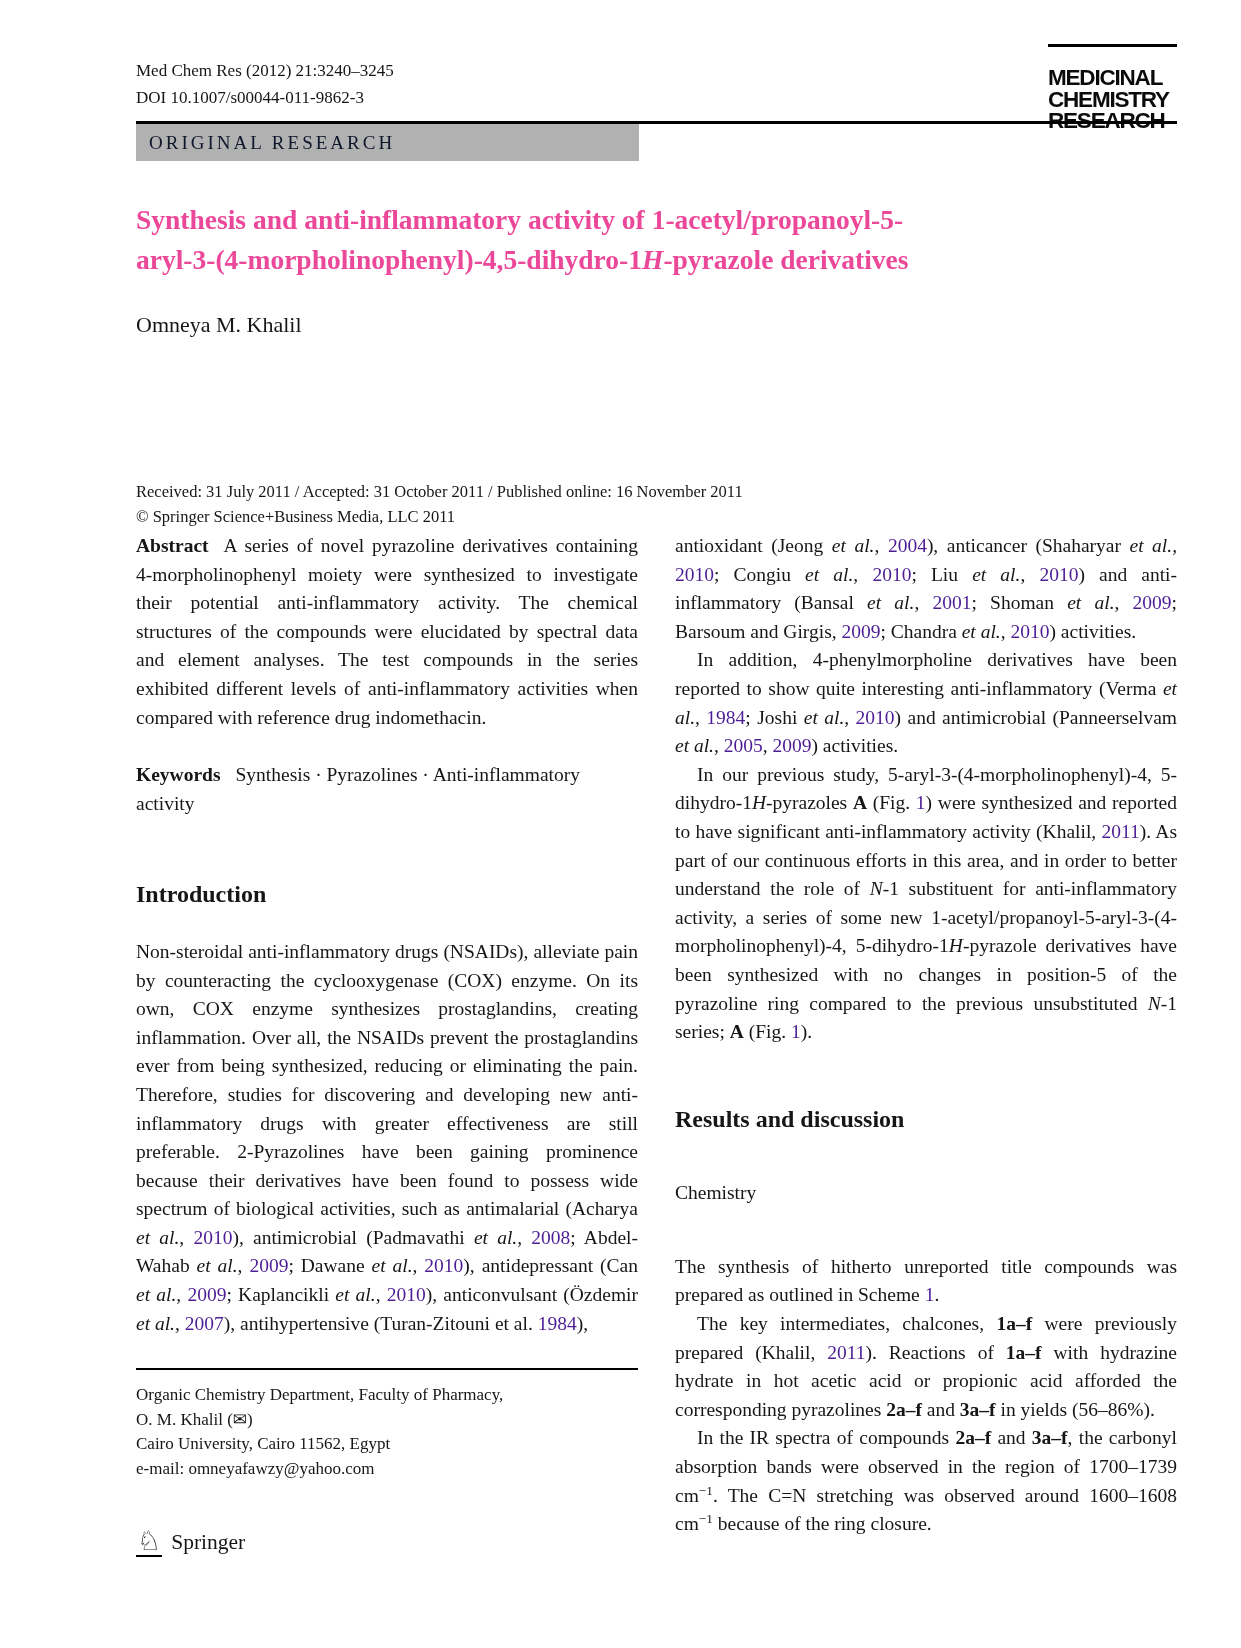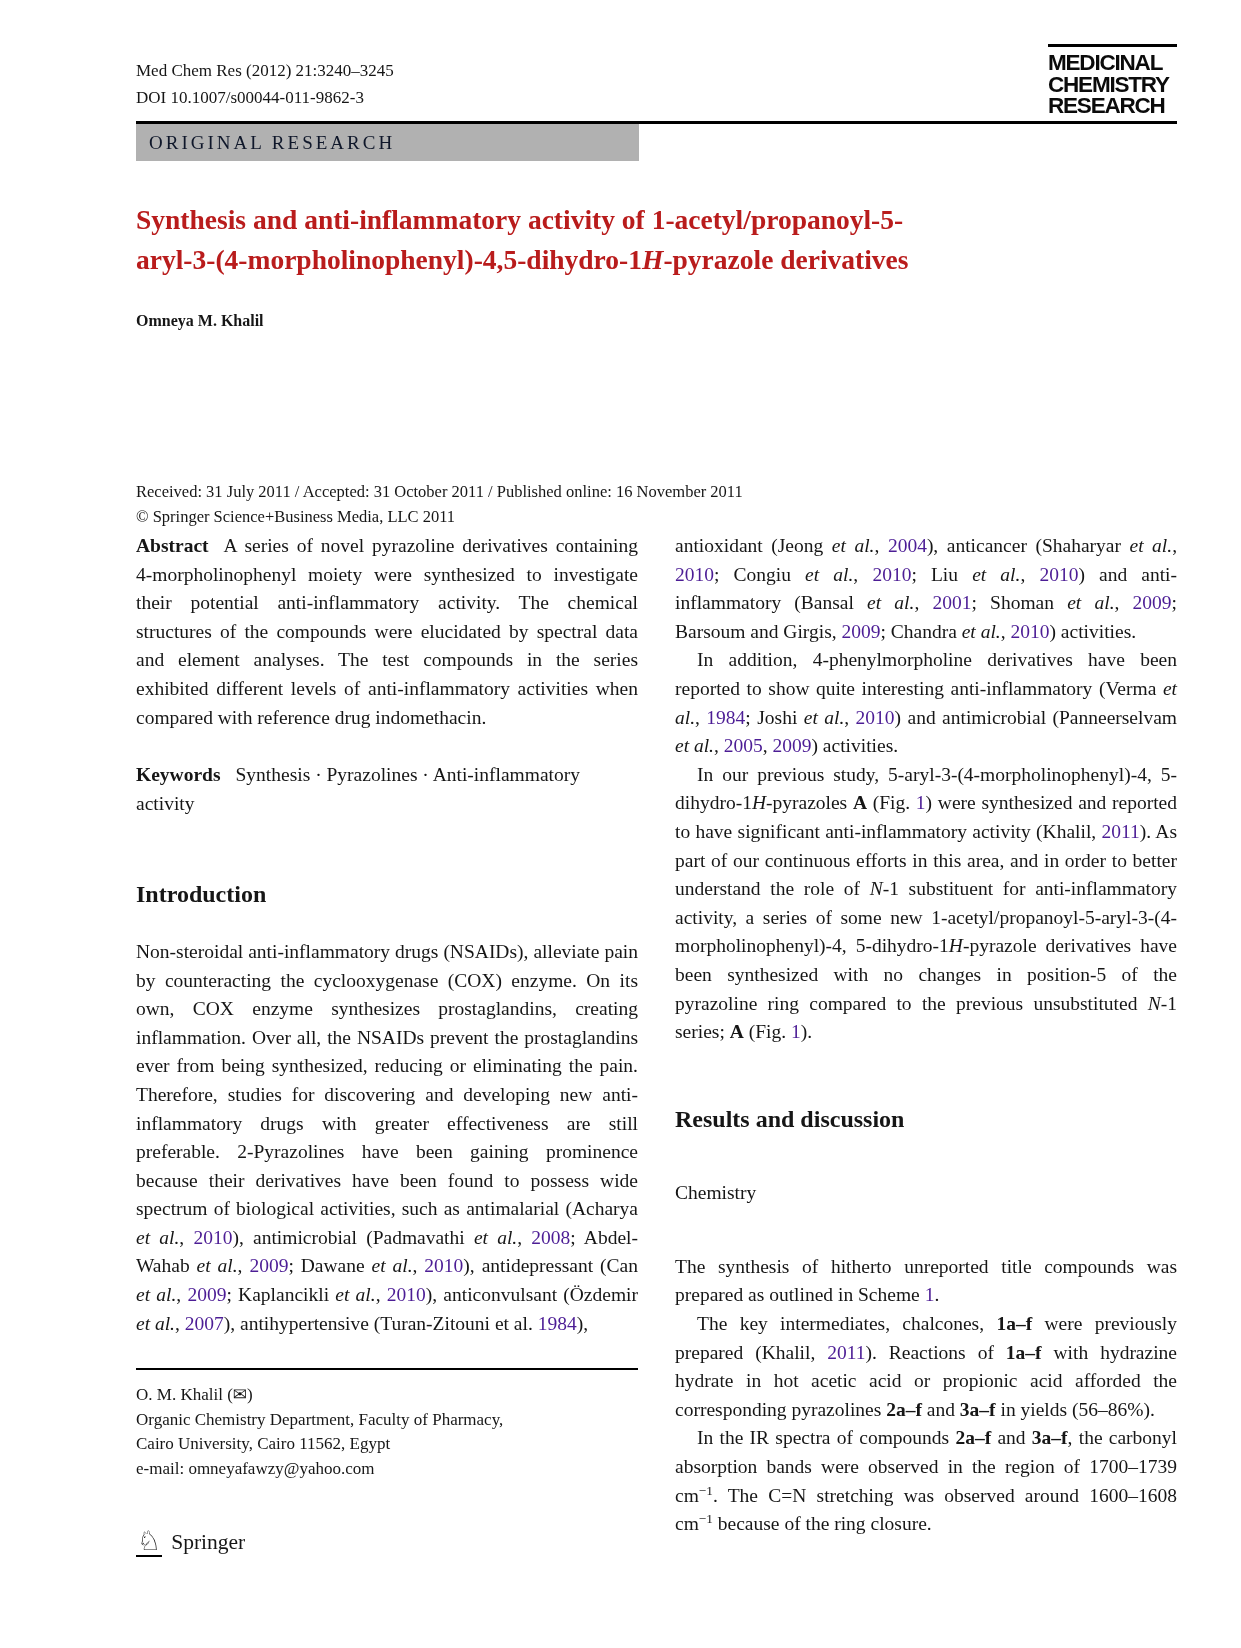--- a/index.html
+++ b/index.html
@@ -1,31 +1,31 @@
 <!DOCTYPE html>
 <html><head>
 <meta charset="utf-8">
 <style>
   html,body{margin:0;padding:0;background:#ffffff;}
   .page{position:relative;width:1241px;height:1648px;background:#ffffff;overflow:hidden;
         font-family:"Liberation Serif", serif;color:#161616;margin-left:36px;}
   
   .hdr-cite{position:absolute;left:100px;top:57px;font-size:17px;line-height:27px;}
   .hdr-doi{position:absolute;left:100px;top:84px;font-size:17px;line-height:27px;}
-  .logo{position:absolute;left:1012px;top:44px;width:129px;border-top:3px solid #000;padding-top:5px;}
+  .logo{position:absolute;left:1012px;top:44px;width:129px;border-top:3px solid #000;padding-top:20px;}
   .logo div{font-family:"Liberation Sans", sans-serif;font-weight:bold;font-size:22.5px;
             line-height:21.5px;letter-spacing:-1.2px;color:#0b0b0b;}
   .rule-thick{position:absolute;left:100px;top:121px;width:1041px;height:3px;background:#000;}
   .banner{position:absolute;left:100px;top:124px;width:490px;height:37px;background:#b1b1b1;
           font-size:19px;letter-spacing:3px;line-height:38px;padding-left:13px;color:#0f172a;}
   
   .title{position:absolute;left:100px;top:200px;width:1041px;font-size:27.5px;font-weight:bold;
-         line-height:40px;color:#b91c1c;}
+         line-height:40px;color:#ec4899;}
   .title .tline{white-space:nowrap;}
-  .author{position:absolute;left:100px;top:312px;font-size:16px;font-weight:bold;}
+  .author{position:absolute;left:100px;top:312px;font-size:22px;font-weight:normal;}
   .received{position:absolute;left:100px;top:479px;font-size:16.5px;line-height:25px;}
   
   .cols{position:absolute;left:100px;top:532px;width:1041px;display:flex;gap:37px;}
   .col{width:502px;font-size:19.5px;line-height:28.6px;text-align:justify;}
   .col p{margin:0;}
   .p-indent{text-indent:22px;}
   .kw{ text-align:left; margin-top:29px !important;}
   .sec-head{font-weight:bold;font-size:24px;text-align:left;}
   .intro-head{margin-top:62px !important;}
   .intro-para{margin-top:29px !important;}
@@ -75,22 +75,22 @@
   </div>
 
   <div class="cols">
 
     <div class="col">
       <p><span class="rb rgap">Abstract</span><span>A series of novel pyrazoline derivatives containing 4-morpholinophenyl moiety were synthesized to investigate their potential anti-inflammatory activity. The chemical structures of the compounds were elucidated by spectral data and element analyses. The test compounds in the series exhibited different levels of anti-inflammatory activities when compared with reference drug indomethacin.</span></p>
       <p class="kw"><span class="rb rgap">Keywords</span><span>Synthesis · Pyrazolines · Anti-inflammatory activity</span></p>
       <p class="sec-head intro-head">Introduction</p>
       <p class="intro-para"><span>Non-steroidal anti-inflammatory drugs (NSAIDs), alleviate pain by counteracting the cyclooxygenase (COX) enzyme. On its own, COX enzyme synthesizes prostaglandins, creating inflammation. Over all, the NSAIDs prevent the prostaglandins ever from being synthesized, reducing or eliminating the pain. Therefore, studies for discovering and developing new anti-inflammatory drugs with greater effectiveness are still preferable. 2-Pyrazolines have been gaining prominence because their derivatives have been found to possess wide spectrum of biological activities, such as antimalarial (Acharya </span><span class="ri">et al.</span><span>, </span><span class="rlink">2010</span><span>), antimicrobial (Padmavathi </span><span class="ri">et al.</span><span>, </span><span class="rlink">2008</span><span>; Abdel-Wahab </span><span class="ri">et al.</span><span>, </span><span class="rlink">2009</span><span>; Dawane </span><span class="ri">et al.</span><span>, </span><span class="rlink">2010</span><span>), antidepressant (Can </span><span class="ri">et al.</span><span>, </span><span class="rlink">2009</span><span>; Kaplancikli </span><span class="ri">et al.</span><span>, </span><span class="rlink">2010</span><span>), anticonvulsant (Özdemir </span><span class="ri">et al.</span><span>, </span><span class="rlink">2007</span><span>), antihypertensive (Turan-Zitouni et al. </span><span class="rlink">1984</span><span>),</span></p>
       <div class="footnote">
+        <div>Organic Chemistry Department, Faculty of Pharmacy,</div>
         <div>O. M. Khalil (✉)</div>
-        <div>Organic Chemistry Department, Faculty of Pharmacy,</div>
         <div>Cairo University, Cairo 11562, Egypt</div>
         <div>e-mail: omneyafawzy@yahoo.com</div>
       </div>
     </div>
 
     <div class="col">
       <p><span>antioxidant (Jeong </span><span class="ri">et al.</span><span>, </span><span class="rlink">2004</span><span>), anticancer (Shaharyar </span><span class="ri">et al.</span><span>, </span><span class="rlink">2010</span><span>; Congiu </span><span class="ri">et al.</span><span>, </span><span class="rlink">2010</span><span>; Liu </span><span class="ri">et al.</span><span>, </span><span class="rlink">2010</span><span>) and anti-inflammatory (Bansal </span><span class="ri">et al.</span><span>, </span><span class="rlink">2001</span><span>; Shoman </span><span class="ri">et al.</span><span>, </span><span class="rlink">2009</span><span>; Barsoum and Girgis, </span><span class="rlink">2009</span><span>; Chandra </span><span class="ri">et al.</span><span>, </span><span class="rlink">2010</span><span>) activities.</span></p>
       <p class="p-indent"><span>In addition, 4-phenylmorpholine derivatives have been reported to show quite interesting anti-inflammatory (Verma </span><span class="ri">et al.</span><span>, </span><span class="rlink">1984</span><span>; Joshi </span><span class="ri">et al.</span><span>, </span><span class="rlink">2010</span><span>) and antimicrobial (Panneerselvam </span><span class="ri">et al.</span><span>, </span><span class="rlink">2005</span><span>, </span><span class="rlink">2009</span><span>) activities.</span></p>
       <p class="p-indent"><span>In our previous study, 5-aryl-3-(4-morpholinophenyl)-4, 5-dihydro-1</span><span class="ri">H</span><span>-pyrazoles </span><span class="rb">A</span><span> (Fig. </span><span class="rlink">1</span><span>) were synthesized and reported to have significant anti-inflammatory activity (Khalil, </span><span class="rlink">2011</span><span>). As part of our continuous efforts in this area, and in order to better understand the role of </span><span class="ri">N</span><span>-1 substituent for anti-inflammatory activity, a series of some new 1-acetyl/propanoyl-5-aryl-3-(4-morpholinophenyl)-4, 5-dihydro-1</span><span class="ri">H</span><span>-pyrazole derivatives have been synthesized with no changes in position-5 of the pyrazoline ring compared to the previous unsubstituted </span><span class="ri">N</span><span>-1 series; </span><span class="rb">A</span><span> (Fig. </span><span class="rlink">1</span><span>).</span></p>
       <p class="sec-head results-head">Results and discussion</p>

